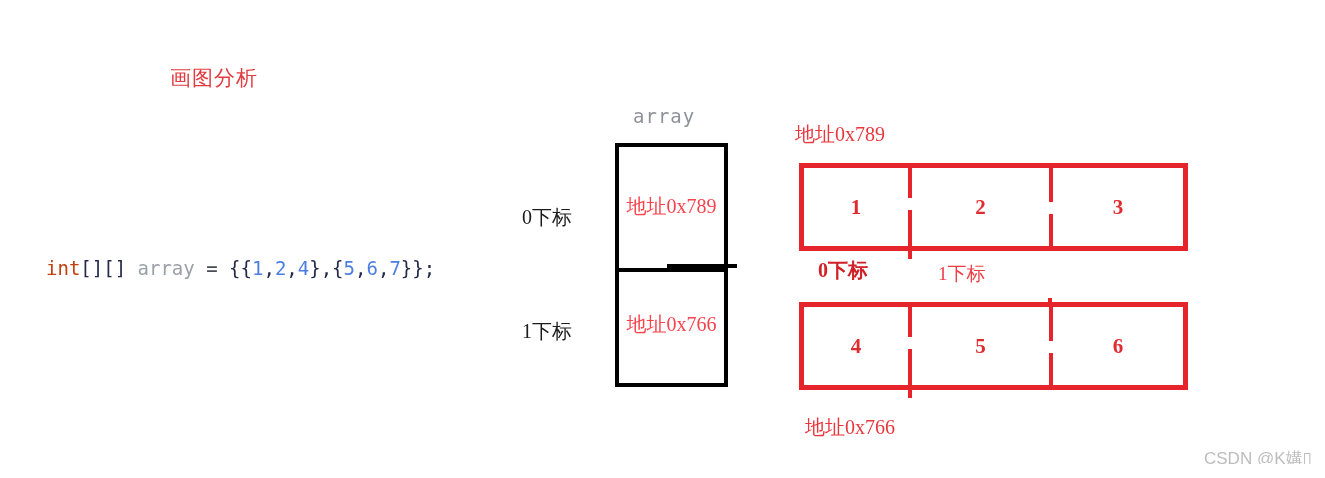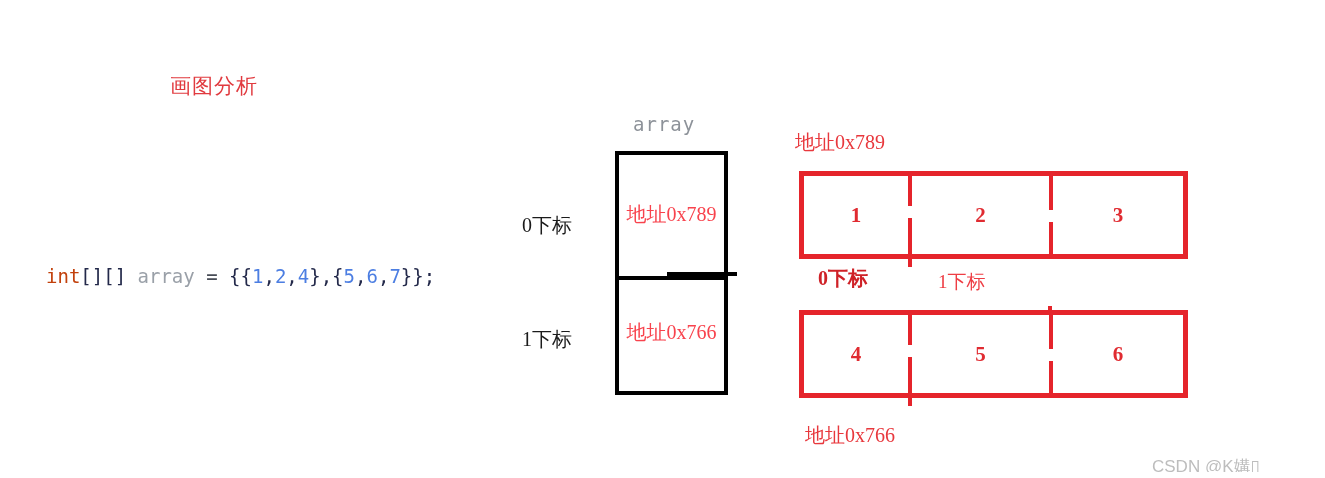--- a/index.html
+++ b/index.html
@@ -3,21 +3,20 @@
 <meta charset="utf-8">
 <style>
   html, body { margin: 0; padding: 0; background: #ffffff; }
   #canvas {
     position: relative;
     width: 1325px;
     height: 464px;
     background: #ffffff;
     overflow: hidden;
     font-family: "Liberation Serif", "DejaVu Serif", serif;
-    margin-top: 8px;
   }
   .abs { position: absolute; }
 
   
   .annotation-title {
     left: 170px; top: 64px;
     font-size: 21px;
     color: #e13a3f;
     letter-spacing: 1px;
   }
@@ -118,21 +117,21 @@
     left: 818px; top: 257px;
     color: #cf2127; font-size: 20px; font-weight: bold;
   }
   .between-index-1 {
     left: 938px; top: 261px;
     color: #ee3d44; font-size: 19px;
   }
 
   
   .watermark {
-    left: 1152px; top: 447px;
+    left: 1204px; top: 447px;
     font-family: "Liberation Sans", sans-serif;
     font-size: 17px;
     color: #bdbdbd;
     white-space: nowrap;
   }
 </style>
 </head>
 <body>
 
 <div id="canvas">

